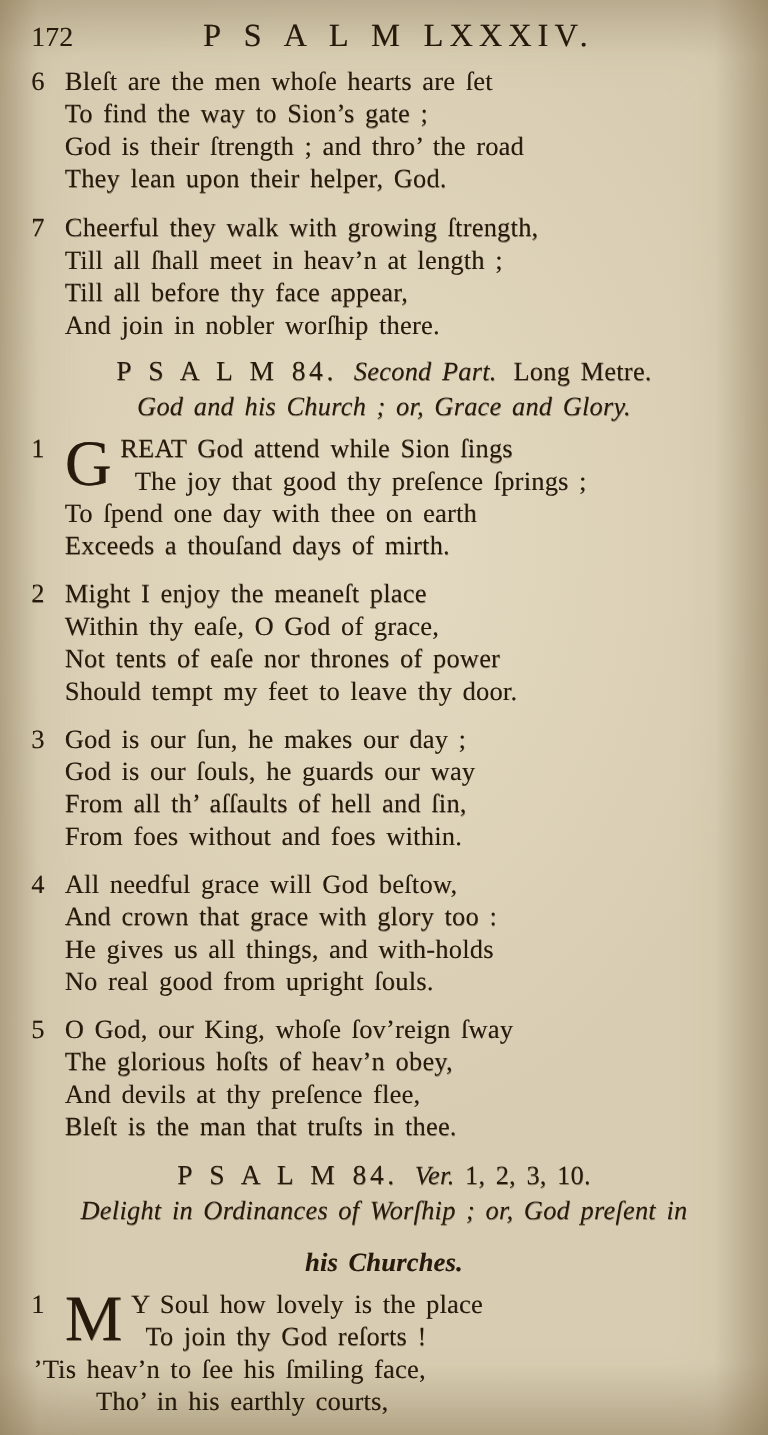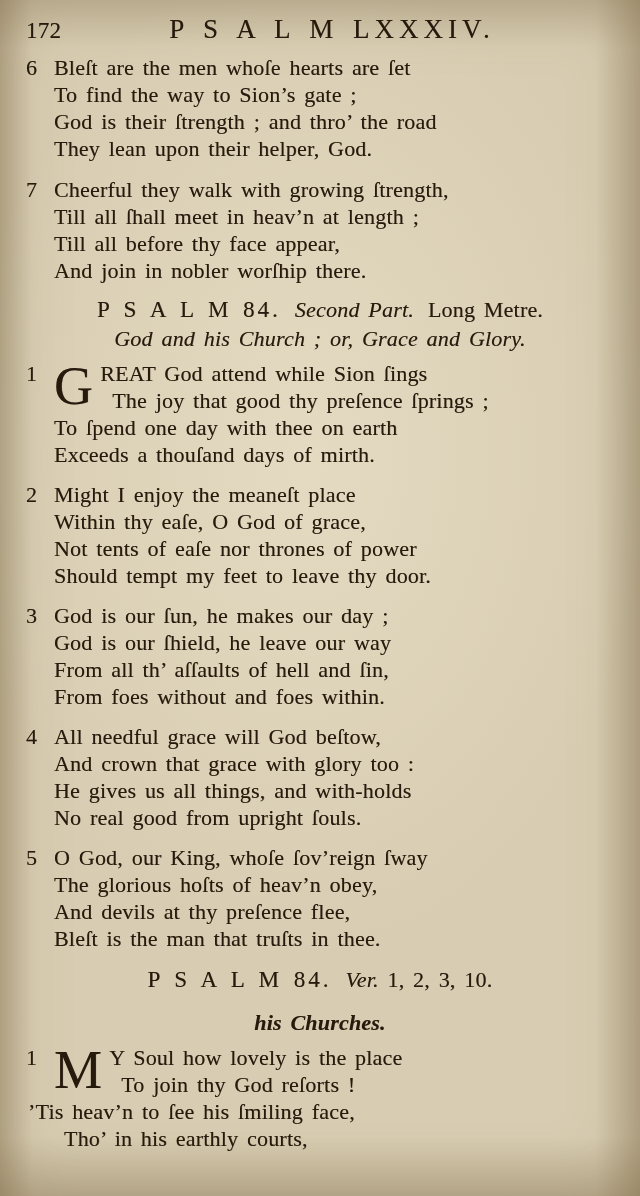--- a/index.html
+++ b/index.html
@@ -38,21 +38,21 @@
   .psalm-word { letter-spacing: 3px; font-size: 23px; }
   .sp { display: inline-block; width: 14px; }
   .subtitle { text-align: center; font-style: italic; margin-top: 2px; }
   .dropcap { float: left; font-size: 54px; line-height: 46px; height: 50px; margin: 3px 7px 0 0; }
   .dl2 { text-indent: 12px; }
   .clearline { clear: left; }
   .mt8  { margin-top: 8px; }
   .mt13 { margin-top: 13px; }
   .mt14 { margin-top: 14px; }
   .cm-l3 { margin-left: -26px; }
-  .cm-l4 { margin-left: 10px; }
+  .cm-l4 { margin-left: 26px; }
 </style>
 </head>
 <body>
 
 <div class="page">
 
   <header class="pagehead">
     <span class="pagenum">172</span>
     <span class="head-title">P S A L M  LXXXIV.</span>
   </header>
@@ -93,21 +93,21 @@
       <span class="vnum">2</span>
       <div>Might I enjoy the meaneſt place</div>
       <div>Within thy eaſe, O God of grace,</div>
       <div>Not tents of eaſe nor thrones of power</div>
       <div>Should tempt my feet to leave thy door.</div>
     </div>
 
     <div class="verse mt13">
       <span class="vnum">3</span>
       <div>God is our ſun, he makes our day ;</div>
-      <div>God is our ſhield, he leave our way</div>
+      <div>God is our ſouls, he guards our way</div>
       <div>From all th’ aſſaults of hell and ſin,</div>
       <div>From foes without and foes within.</div>
     </div>
 
     <div class="verse mt13">
       <span class="vnum">4</span>
       <div>All needful grace will God beſtow,</div>
       <div>And crown that grace with glory too :</div>
       <div>He gives us all things, and with-holds</div>
       <div>No real good from upright ſouls.</div>
@@ -119,20 +119,21 @@
       <div>The glorious hoſts of heav’n obey,</div>
       <div>And devils at thy preſence flee,</div>
       <div>Bleſt is the man that truſts in thee.</div>
     </div>
   </section>
 
   <section>
     <div class="section-head mt14">
       <span class="psalm-word">P S A L M  84.</span><span class="sp"></span><span class="italic">Ver.</span>&nbsp;<span>1, 2, 3, 10.</span>
     </div>
+    <div class="subtitle">Delight in Ordinances of Worſhip ; or, God preſent in</div>
     <div class="subtitle" style="margin-top:16px;font-weight:bold;">his Churches.</div>
 
     <div class="verse mt8">
       <span class="vnum">1</span>
       <span class="dropcap">M</span>
       <div>Y Soul how lovely is the place</div>
       <div class="dl2">To join thy God reſorts !</div>
       <div class="clearline cm-l3">’Tis heav’n to ſee his ſmiling face,</div>
       <div class="cm-l4">Tho’ in his earthly courts,</div>
     </div>

